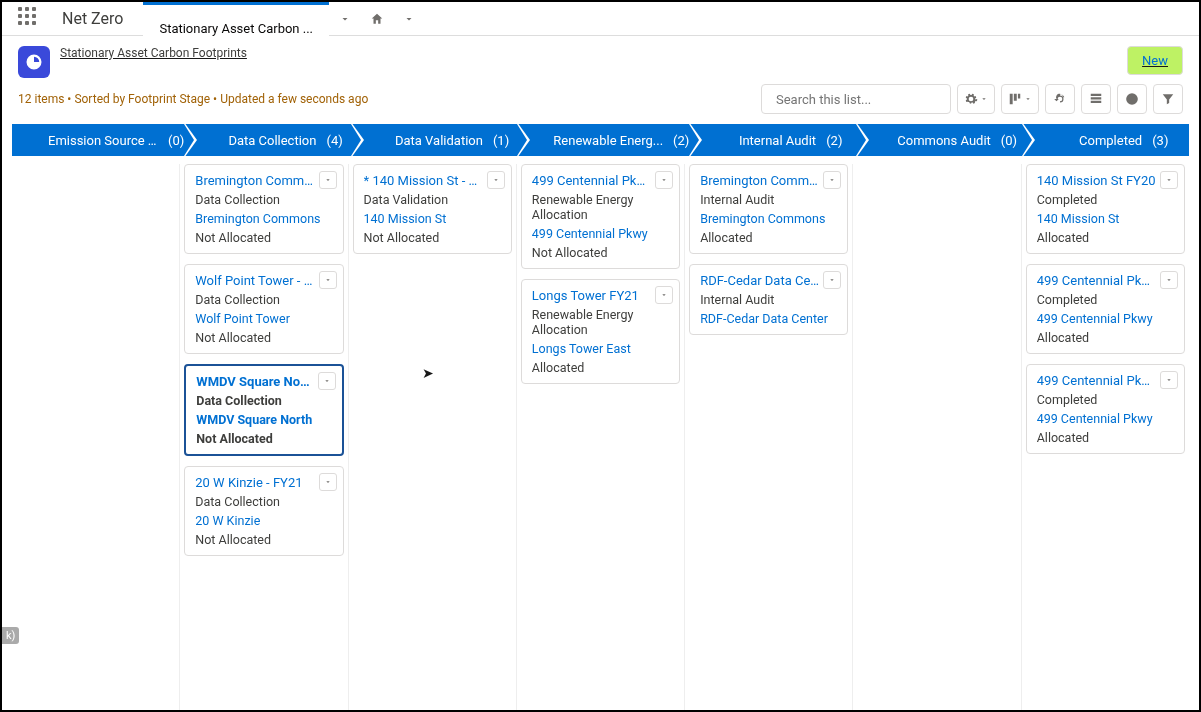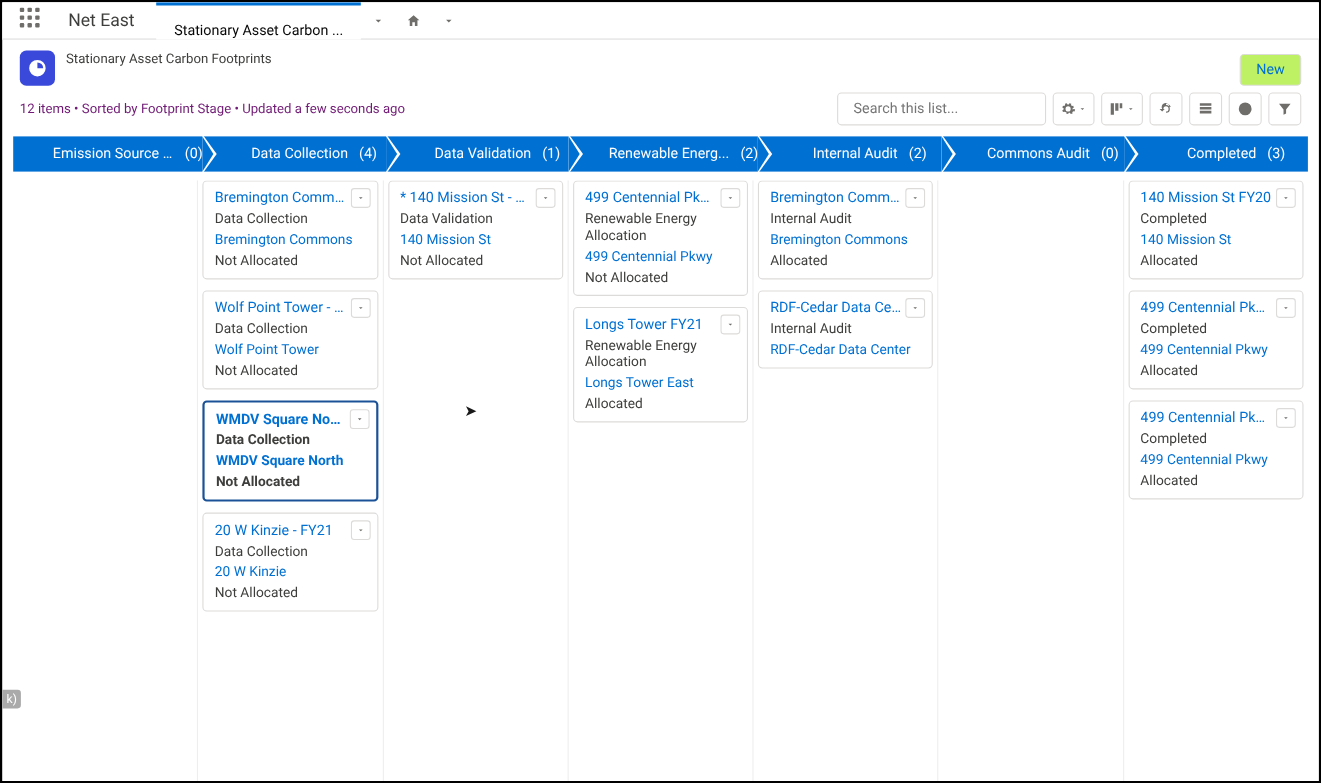--- a/index.html
+++ b/index.html
@@ -4,29 +4,29 @@
 <style>
 * { margin: 0; padding: 0; box-sizing: border-box; font-family: -apple-system, BlinkMacSystemFont, "Segoe UI", Roboto, Helvetica, Arial, sans-serif; }
 body { background: #fff; font-size: 13px; color: #181818; }
 .outer { border: 2px solid #000; width: 1201px; height: 712px; position: relative; overflow: hidden; }
 .topbar { height: 34px; display: flex; align-items: center; padding: 0 8px; border-bottom: 1px solid #ddd; background: #fff; }
 .app-launcher { width: 24px; height: 24px; display: grid; grid-template-columns: repeat(3,4px); grid-template-rows: repeat(3,4px); gap: 3px; cursor: pointer; margin-right: 20px; margin-left: 8px; }
 .app-launcher span { background: #706e6b; border-radius: 1px; }
 .app-name { font-size: 16px; color: #3e3e3c; margin-right: 20px; }
 .tab { background: #fff; border-top: 3px solid #0070d2; height: 34px; display: flex; align-items: flex-end; padding: 0 16px; font-size: 13px; color: #080707; cursor: pointer; }
 .tab-ctrl { width: 32px; height: 34px; display: flex; align-items: center; justify-content: center; cursor: pointer; color: #706e6b; }
-.header { padding: 10px 16px 4px 16px; display: flex; align-items: flex-end; justify-content: space-between; }
+.header { padding: 10px 16px 4px 16px; display: flex; align-items: flex-start; justify-content: space-between; text-decoration: underline; }
 .header-left { display: flex; align-items: flex-start; gap: 10px; }
 .obj-icon { width: 32px; height: 32px; background: #3a49da; border-radius: 6px; display: flex; align-items: center; justify-content: center; color: #fff; font-size: 18px; }
 .obj-title-small { font-size: 12px; color: #3e3e3c; }
 .obj-title-big { font-size: 17px; font-weight: 700; color: #080707; display: flex; align-items: center; gap: 8px; }
 .pin-btn { width: 28px; height: 28px; border: 1px solid #dddbda; border-radius: 4px; display: flex; align-items: center; justify-content: center; cursor: pointer; color: #706e6b; margin-left: 4px; }
 .new-btn { border: 1px solid #dddbda; border-radius: 4px; padding: 6px 14px; font-size: 13px; cursor: pointer; background: #bef264; color: #0070d2; }
 .subheader { padding: 2px 16px 10px 16px; display: flex; justify-content: space-between; align-items: center; }
-.subheader-text { font-size: 12px; color: #701a75; }
+.subheader-text { font-size: 12px; color: #a16207; }
 .subheader-right { display: flex; gap: 6px; align-items: center; }
 .search-box { border: 1px solid #dddbda; border-radius: 4px; height: 30px; width: 190px; display: flex; align-items: center; padding: 0 8px; color: #706e6b; gap: 6px; margin-left: 31px; }
 .search-box input { border: none; outline: none; font-size: 13px; flex: 1; }
 .icon-btn { border: 1px solid #dddbda; border-radius: 4px; height: 30px; min-width: 30px; padding: 0 6px; display: flex; align-items: center; justify-content: center; cursor: pointer; color: #706e6b; background: #fff; gap:2px; }
 .path { display: flex; height: 32px; margin: 0 10px 8px 10px; }
 .path-item { flex: 1; background: #ecebea; color: #fff; display: flex; align-items: center; justify-content: center; font-size: 13px; position: relative; }
 .path-item.blue { background: #0070d2; }
 .path-item.blue::after { content: ""; position: absolute; right: -10px; top: 0; border-top: 16px solid transparent; border-bottom: 16px solid transparent; border-left: 10px solid #0070d2; z-index: 2; }
 .path-item.blue::before { content: ""; position: absolute; right: -13px; top: -2px; border-top: 18px solid transparent; border-bottom: 18px solid transparent; border-left: 13px solid #fff; z-index: 1; }
 .path-item:last-child::after, .path-item:last-child::before { display:none; }
@@ -55,21 +55,21 @@
       <span></span>
         <span></span>
         <span></span>
         <span></span>
         <span></span>
         <span></span>
         <span></span>
         <span></span>
         <span></span>
     </div>
-    <div class="app-name">Net East</div>
+    <div class="app-name">Net Zero</div>
     <div class="tab">
       <span>Stationary Asset Carbon ...</span>
     </div>
     <div class="tab-ctrl">
       <svg width="12" height="12" viewBox="0 0 24 24">
           <path d="M7 10l5 5 5-5z" fill="currentColor"></path>
         </svg>
     </div>
     <div class="tab-ctrl">
       <svg width="14" height="14" viewBox="0 0 24 24">

